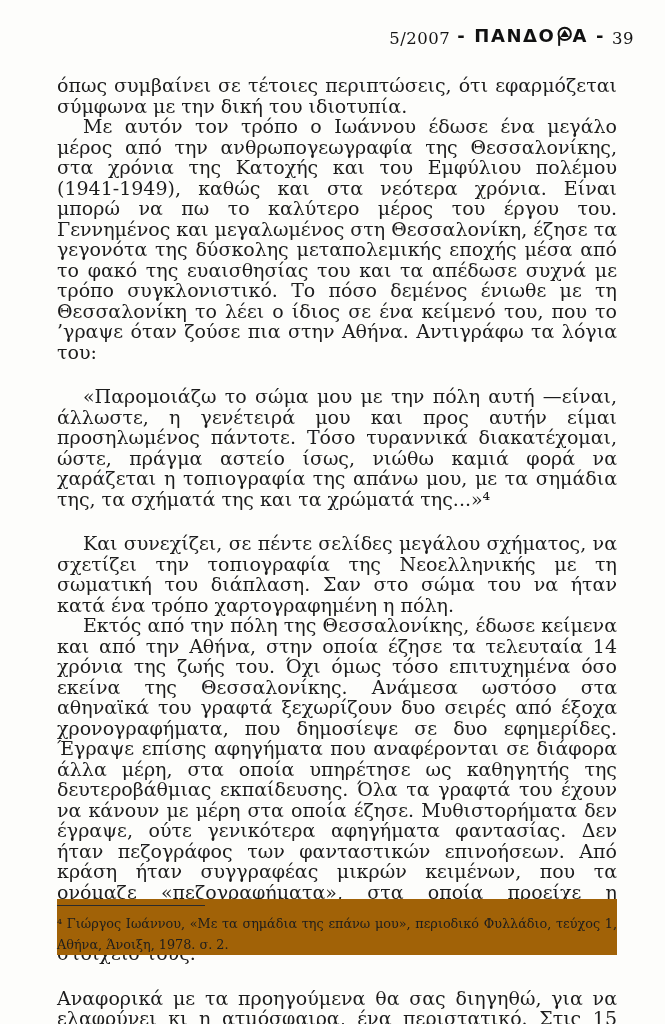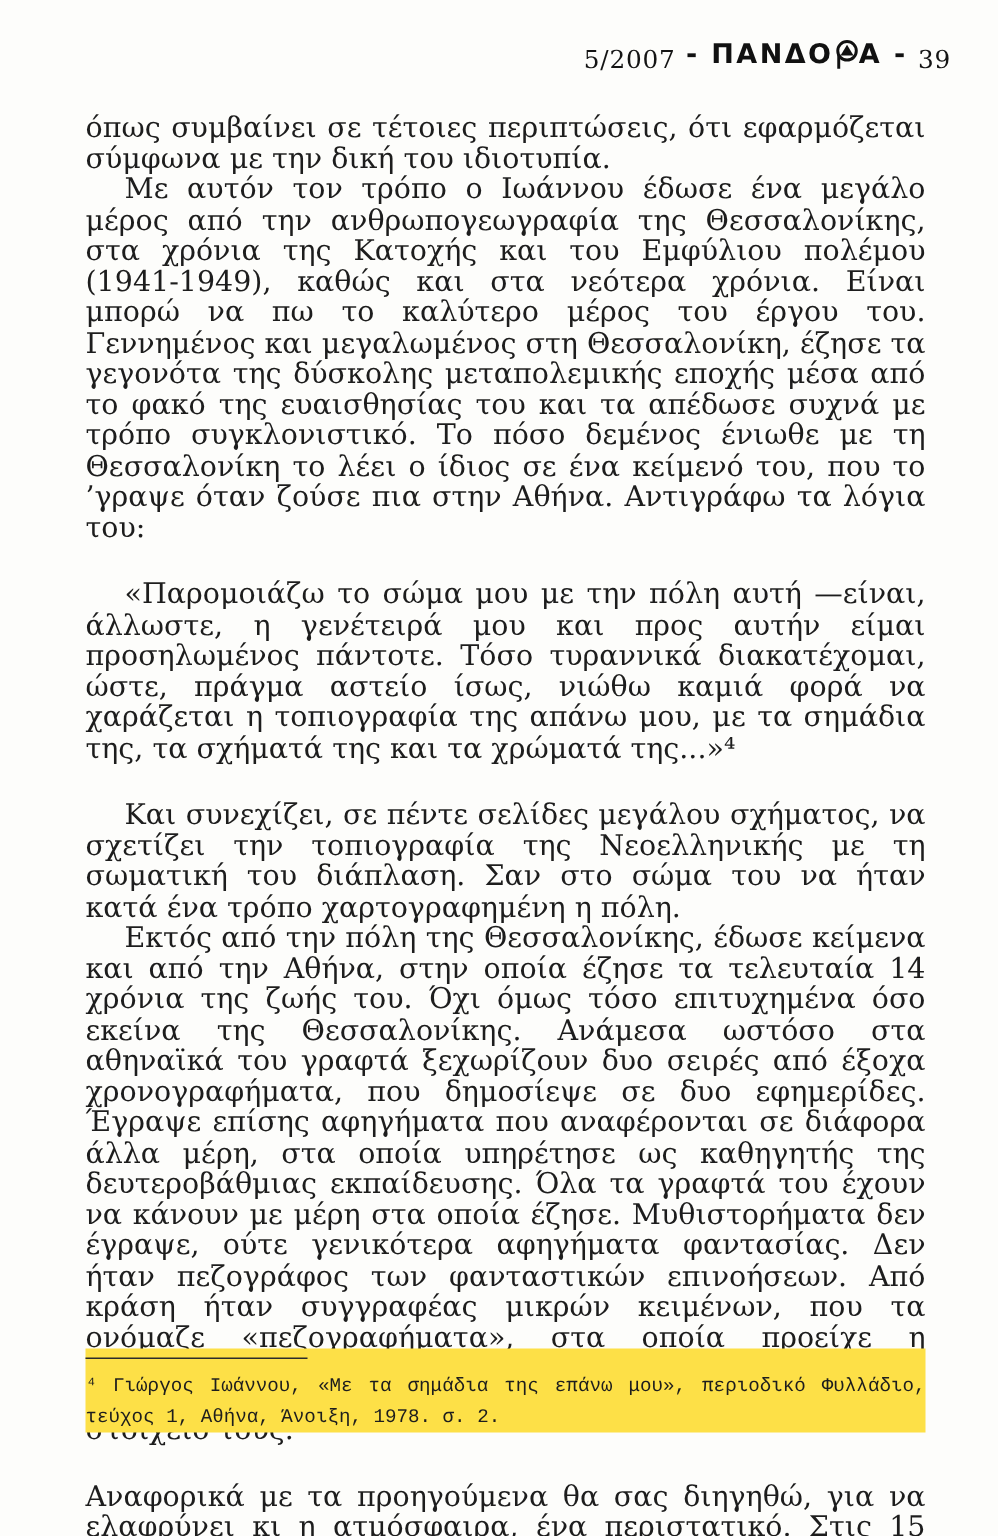--- a/index.html
+++ b/index.html
@@ -34,21 +34,21 @@
     text-align:justify;
     hyphens:auto;
   }
   .article p{margin:0;}
   .article p.indent{text-indent:26px;}
   .article p.spaced{margin-top:24px;}
 
   
   .footnote{
     position:absolute;top:899px;left:57px;width:560px;
-    background:#fde047;padding-top:6px;font-family:Liberation Mono, monospace;
+    background:#a16207;padding-top:6px;
   }
   .fn-rule{width:148px;border:none;border-top:1.4px solid #2b2b2b;margin:0 0 8px 0;}
   .fn-text{font-size:12.8px;line-height:20.5px;text-align:justify;margin:0;color:#1d1d1d;}
 </style>
 </head>
 <body>
 
 <div class="page">
 
   <div class="header">

